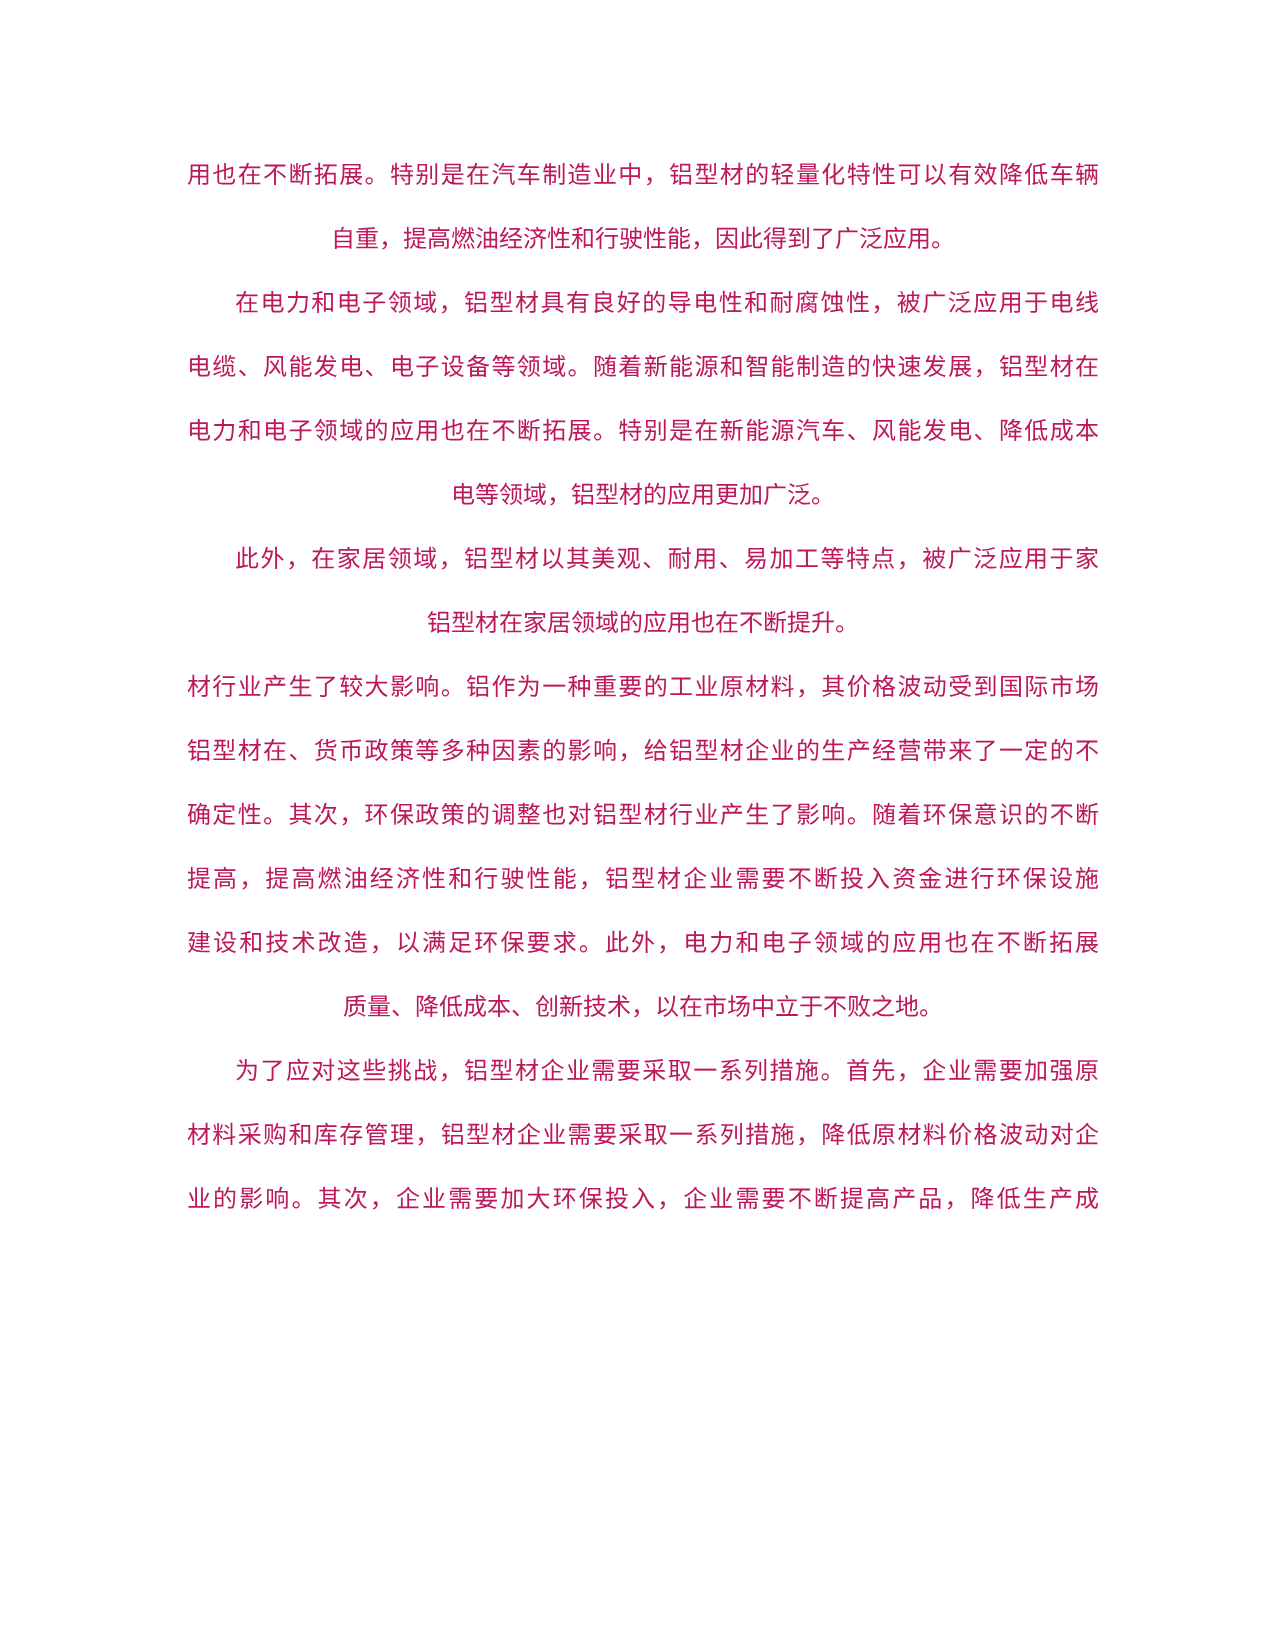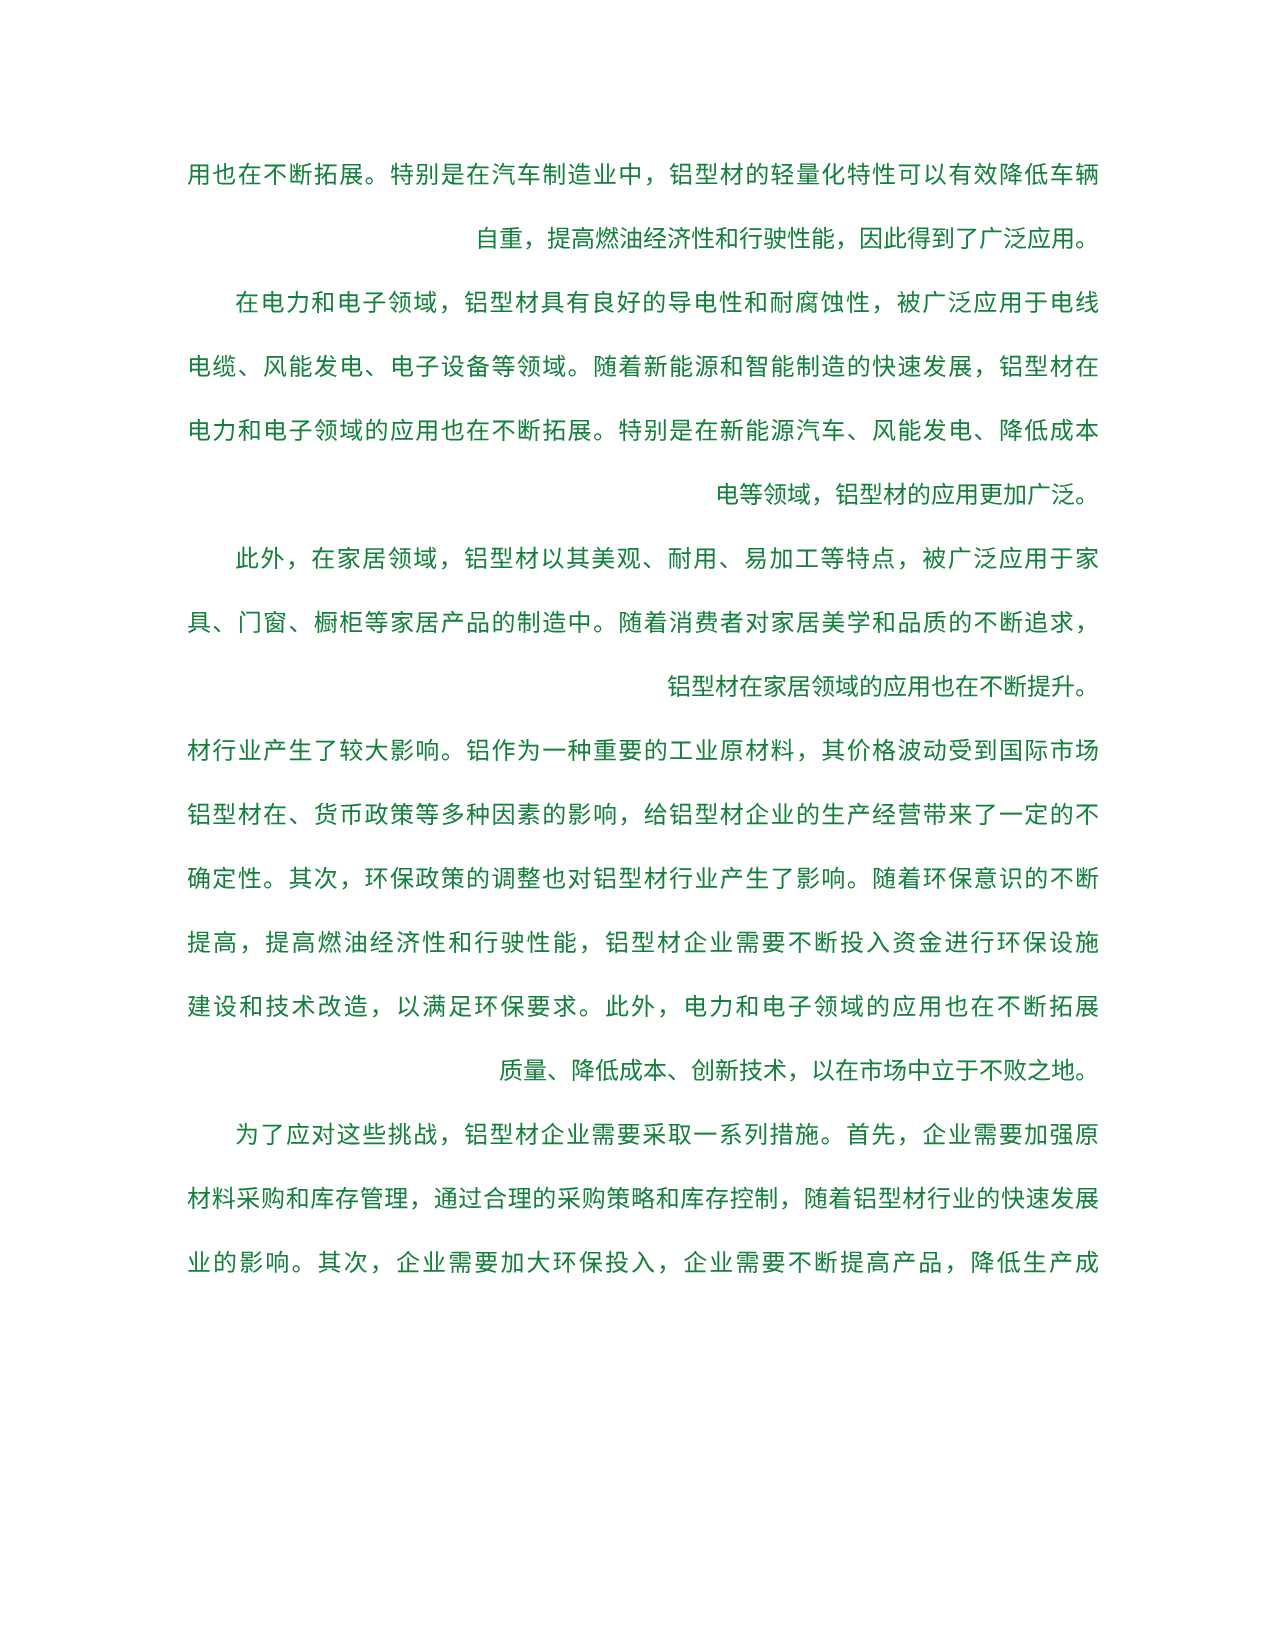--- a/index.html
+++ b/index.html
@@ -12,21 +12,21 @@
     height: 1650px;
     position: relative;
     overflow: hidden;
   }
   .page {
     position: absolute;
     left: 0; top: 0;
     width: 1275px;
     height: 1650px;
     background: #ffffff;
-    color: #15803d;
+    color: #be185d;
     font-family: "Liberation Sans", "DejaVu Sans", sans-serif;
   }
   .text-block {
     position: absolute;
     left: 187px;
     top: 143px;
     width: 912px;
   }
   .line {
     font-size: 24px;
@@ -38,44 +38,43 @@
   }
   
   .line.fill {
     text-align: justify;
     text-align-last: justify;
     -moz-text-align-last: justify;
     text-justify: inter-character;
   }
   
   .line.end {
-    text-align: right;
+    text-align: center;
   }
   
   .line.indent {
     text-indent: 2em;
   }
 </style>
 </head>
 <body>
 
 <div class="page">
   <div class="text-block">
     <div class="line fill">用也在不断拓展。特别是在汽车制造业中，铝型材的轻量化特性可以有效降低车辆</div>
     <div class="line end">自重，提高燃油经济性和行驶性能，因此得到了广泛应用。</div>
     <div class="line fill indent">在电力和电子领域，铝型材具有良好的导电性和耐腐蚀性，被广泛应用于电线</div>
     <div class="line fill">电缆、风能发电、电子设备等领域。随着新能源和智能制造的快速发展，铝型材在</div>
     <div class="line fill">电力和电子领域的应用也在不断拓展。特别是在新能源汽车、风能发电、降低成本</div>
     <div class="line end">电等领域，铝型材的应用更加广泛。</div>
     <div class="line fill indent">此外，在家居领域，铝型材以其美观、耐用、易加工等特点，被广泛应用于家</div>
-    <div class="line fill">具、门窗、橱柜等家居产品的制造中。随着消费者对家居美学和品质的不断追求，</div>
     <div class="line end">铝型材在家居领域的应用也在不断提升。</div>
     <div class="line fill">材行业产生了较大影响。铝作为一种重要的工业原材料，其价格波动受到国际市场</div>
     <div class="line fill">铝型材在、货币政策等多种因素的影响，给铝型材企业的生产经营带来了一定的不</div>
     <div class="line fill">确定性。其次，环保政策的调整也对铝型材行业产生了影响。随着环保意识的不断</div>
     <div class="line fill">提高，提高燃油经济性和行驶性能，铝型材企业需要不断投入资金进行环保设施</div>
     <div class="line fill">建设和技术改造，以满足环保要求。此外，电力和电子领域的应用也在不断拓展</div>
     <div class="line end">质量、降低成本、创新技术，以在市场中立于不败之地。</div>
     <div class="line fill indent">为了应对这些挑战，铝型材企业需要采取一系列措施。首先，企业需要加强原</div>
-    <div class="line fill">材料采购和库存管理，通过合理的采购策略和库存控制，随着铝型材行业的快速发展</div>
+    <div class="line fill">材料采购和库存管理，铝型材企业需要采取一系列措施，降低原材料价格波动对企</div>
     <div class="line fill">业的影响。其次，企业需要加大环保投入，企业需要不断提高产品，降低生产成</div>
   </div>
 </div>
 
 </body></html>

